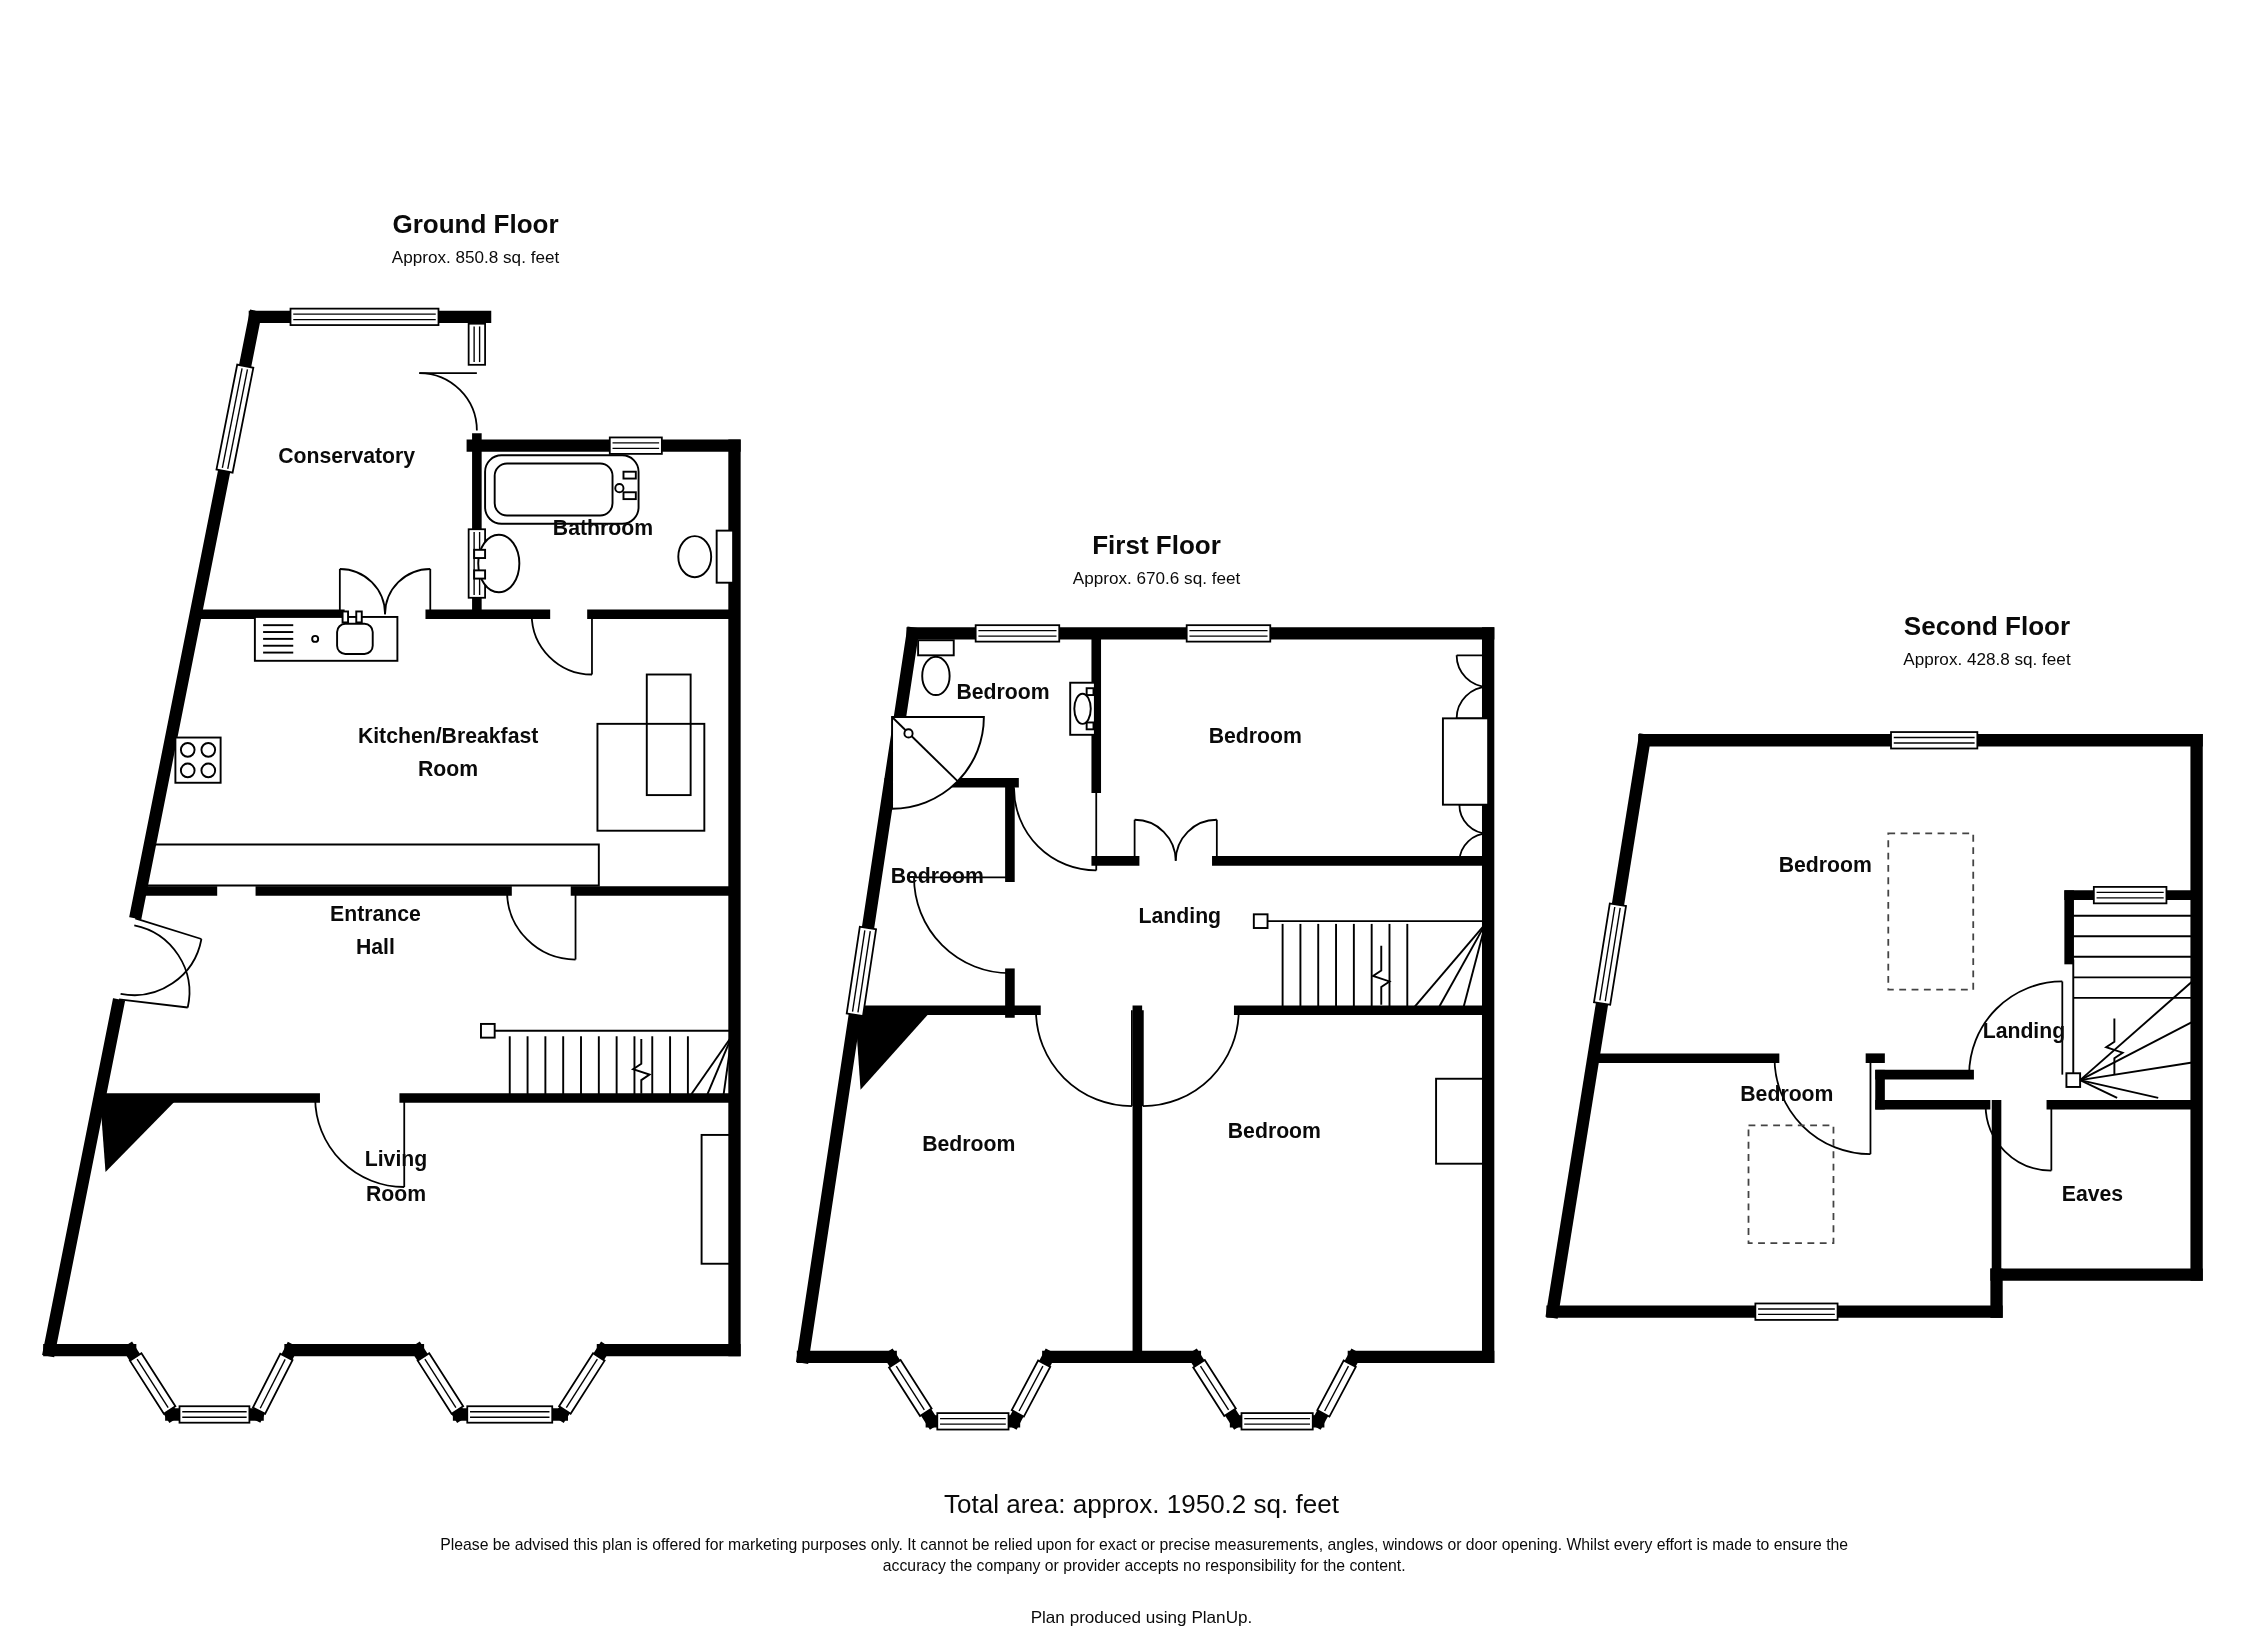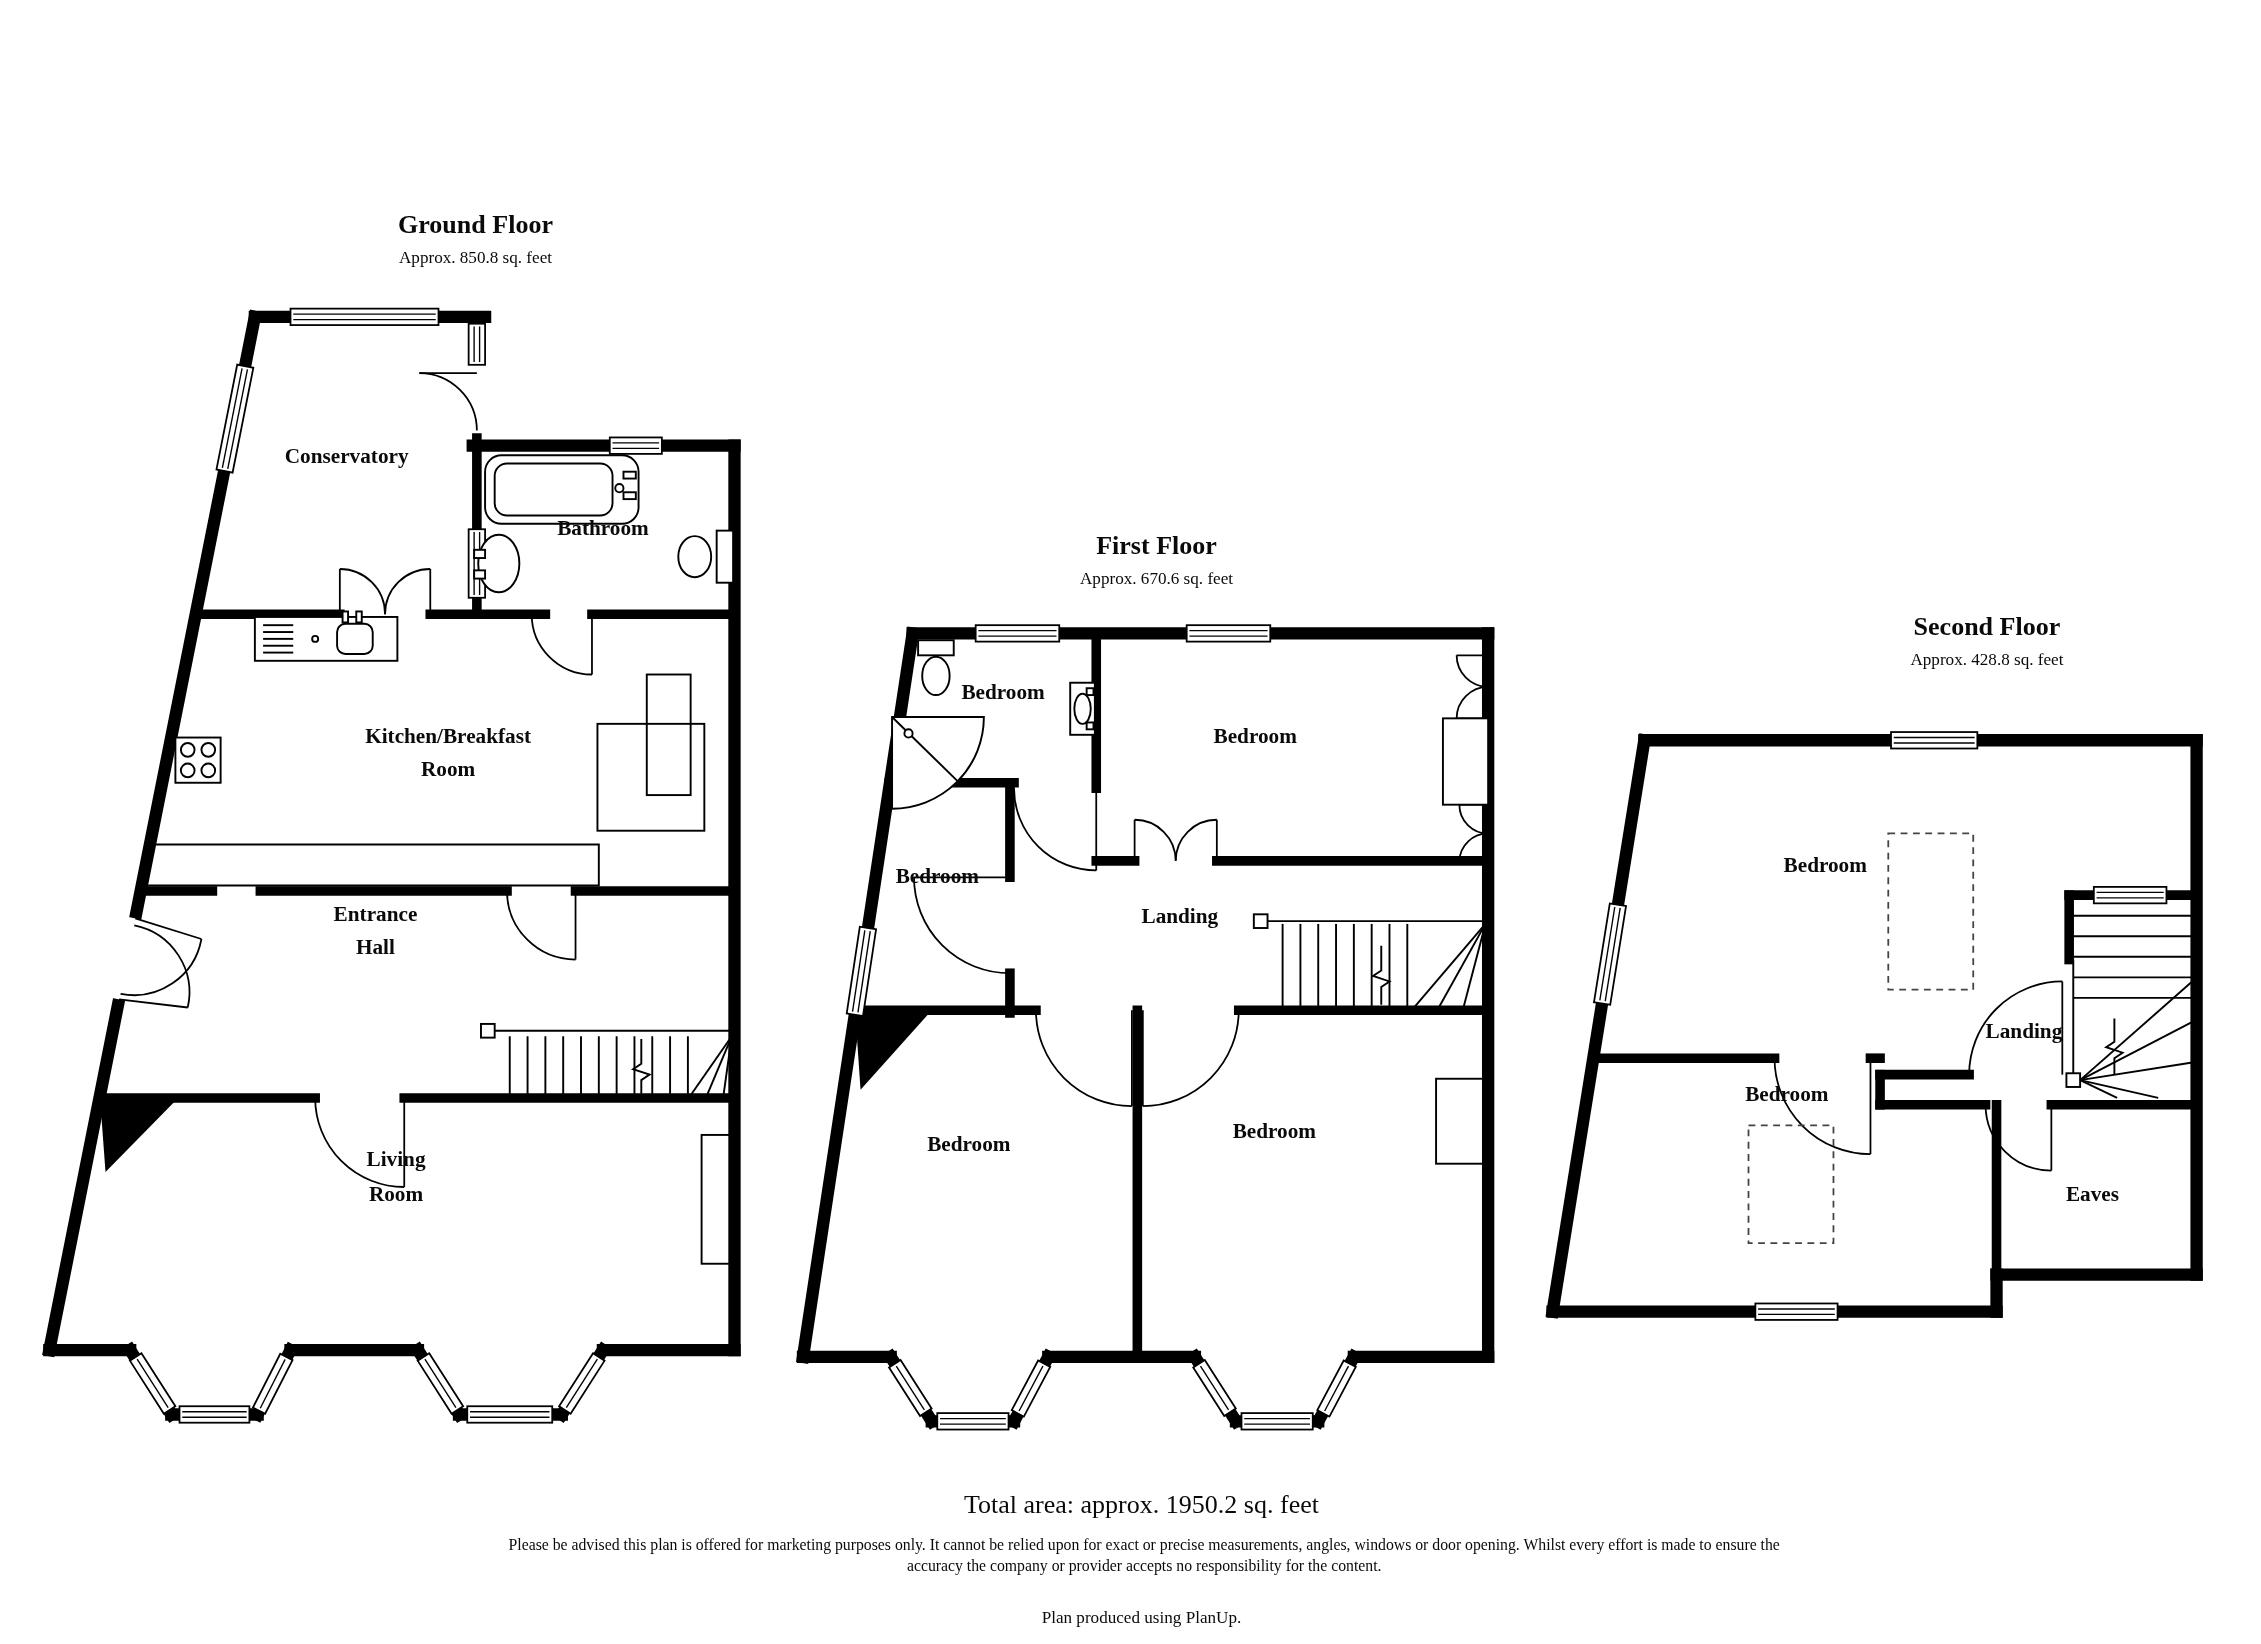--- a/index.html
+++ b/index.html
@@ -1,16 +1,16 @@
 <!DOCTYPE html>
 <html style="font-size:11px"><head>
 <meta charset="utf-8">
 <style>
   html,body{margin:0;padding:0;background:#ffffff;}
-  #page{width:1933px;height:1645px;background:#ffffff;position:relative;font-family:Liberation Serif, serif;}
+  #page{width:1933px;height:1645px;background:#ffffff;position:relative;font-family:Liberation Sans, sans-serif;}
   svg{display:block;}
   .wall{stroke:#000;stroke-width:9;fill:none;stroke-linecap:square;}
   .iwall{stroke:#000;stroke-width:7;fill:none;stroke-linecap:square;}
   .thin{stroke:#000;stroke-width:1.4;fill:none;}
   .door{stroke:#000;stroke-width:1.3;fill:none;}
   .fix{fill:#fff;stroke:#000;stroke-width:1.4;}
   .gap{stroke:#fff;stroke-width:12;fill:none;stroke-linecap:butt;}
   .win rect{fill:#fff;stroke:#000;stroke-width:1.3;}
   .win line{stroke:#000;stroke-width:1;}
   .dash{fill:none;stroke:#444;stroke-width:1.3;stroke-dasharray:5 4;}

